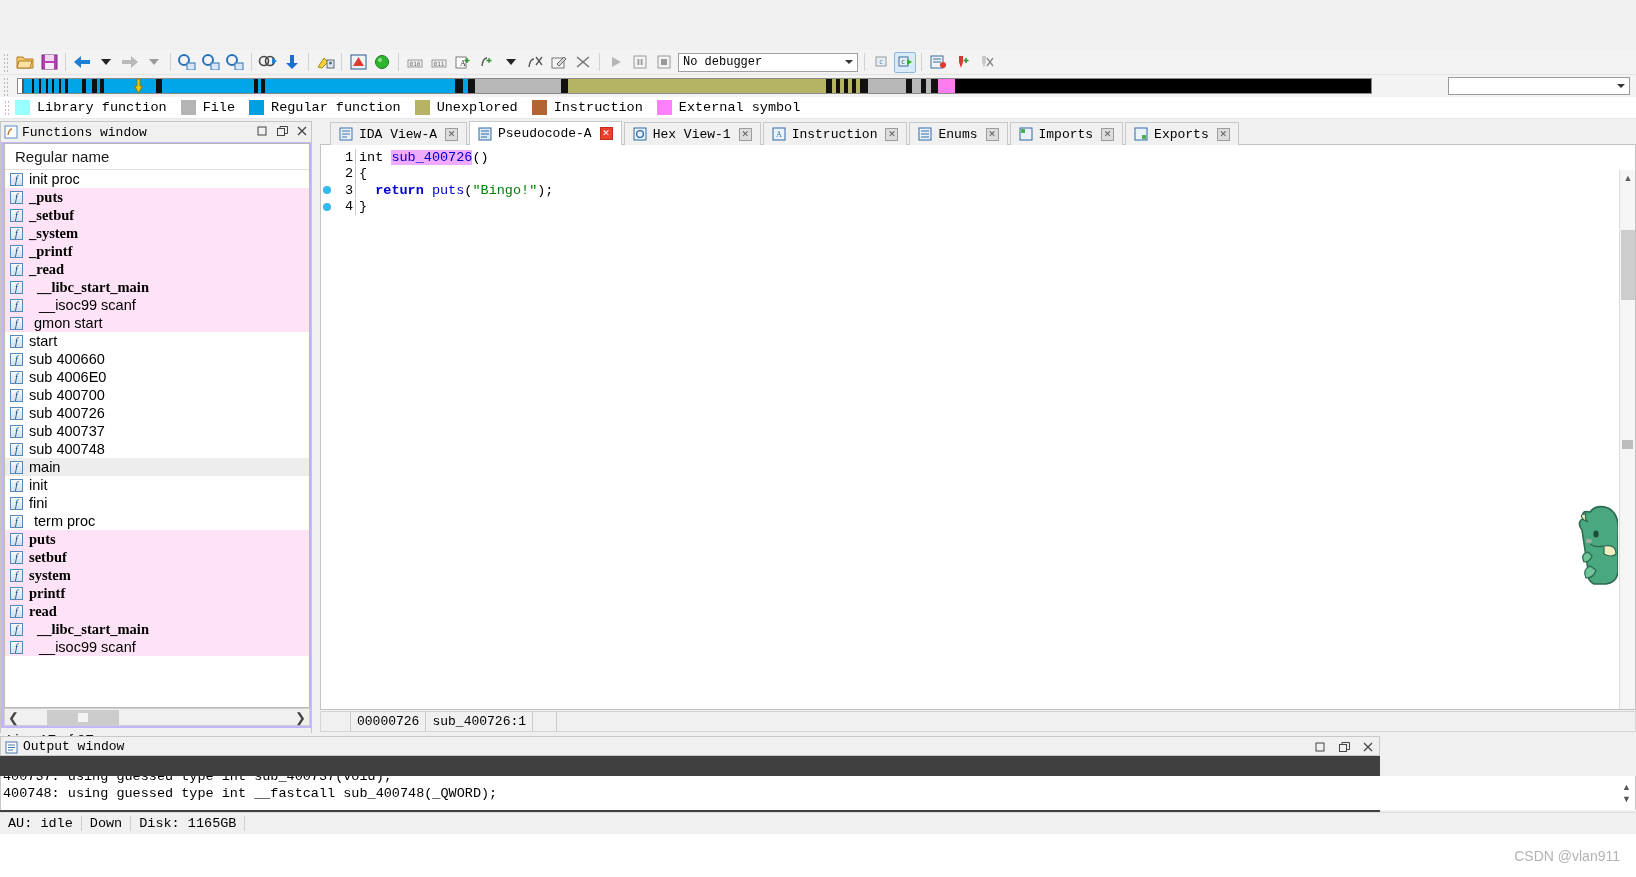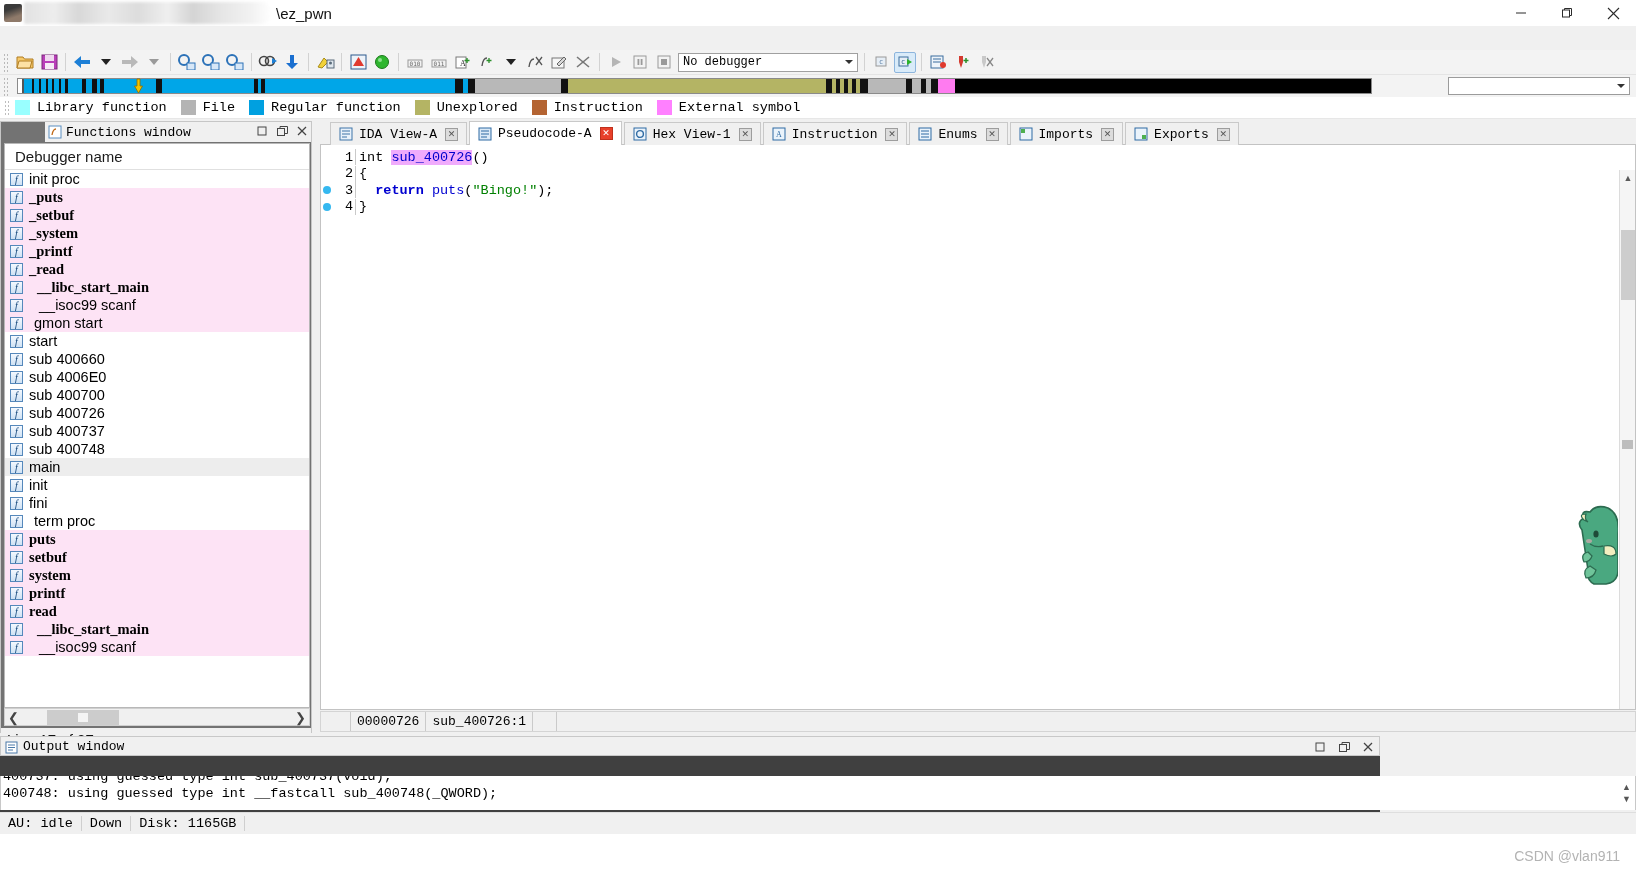--- a/index.html
+++ b/index.html
@@ -107,21 +107,21 @@
   .legend .grip { width: 7px; height: 16px; margin: 0 4px; flex: none;
     background-image: radial-gradient(circle, #bdbdbd 1px, transparent 1px);
     background-size: 3px 4px; }
   .lg-item { display: flex; align-items: center; margin-right: 14px; }
   .lg-sw { width: 15px; height: 15px; margin-right: 7px; flex: none; }
   .lg-tx { font-family: "Liberation Mono", monospace; font-size: 13.5px; color: #000; white-space: nowrap; }
 
   
   .fnwin {
     position: absolute; left: 0; top: 121px; width: 312px; height: 612px;
-    background: #737373; border: 1px solid #c6c6c6; padding-left: 44px;
+    background: #c4b5fd; border: 1px solid #c6c6c6;
   }
   .fnwin-title {
     height: 20px; display: flex; align-items: center; background: #f0f0f0;
     padding-left: 3px; position: relative;
   }
   .fnwin-title .tico { width: 14px; height: 14px; margin-right: 4px; flex: none; }
   .fnwin-title .tlabel {
     font-family: "Liberation Mono", monospace; font-size: 13px; color: #000;
   }
   .fnwin-title .tbuttons {
@@ -306,44 +306,20 @@
     font-size: 14px; color: #b3b3b3; white-space: nowrap;
   }
   
   .mascot { position: absolute; right: 18px; top: 500px; width: 44px; height: 100px; }
 </style>
 </head>
 <body>
 
 <div id="app">
 
-  <div class="titlebar">
-    <div class="title-icon"></div>
-    <div class="title-blur"></div>
-    <div class="title-text">\ez_pwn</div>
-    <div class="win-btns">
-      <div class="win-btn">
-        <svg width="12" height="12" viewBox="0 0 12 12">
-            <line x1="1" y1="6" x2="11" y2="6" stroke="#2b2b2b" stroke-width="1"></line>
-          </svg>
-      </div>
-      <div class="win-btn">
-        <svg width="12" height="12" viewBox="0 0 12 12">
-          <rect x="1.5" y="3" width="7" height="7" fill="none" stroke="#2b2b2b" stroke-width="1"></rect>
-          <path d="M3.5 3 V1.5 H10.5 V8.5 H9" fill="none" stroke="#2b2b2b" stroke-width="1"></path>
-        </svg>
-      </div>
-      <div class="win-btn">
-        <svg width="13" height="13" viewBox="0 0 13 13">
-          <line x1="1" y1="1" x2="12" y2="12" stroke="#2b2b2b" stroke-width="1.1"></line>
-          <line x1="12" y1="1" x2="1" y2="12" stroke="#2b2b2b" stroke-width="1.1"></line>
-        </svg>
-      </div>
-    </div>
-  </div>
 
 
   <div class="toolbar">
     <div class="tgrip"></div>
 
     <div class="tbtn">
       <svg width="18" height="16" viewBox="0 0 18 16">
         <path d="M1 3h6l1.5 2H17v9H1z" fill="#f6c96a" stroke="#b07d22" stroke-width="1"></path>
         <path d="M3 7h13l-2 7H1z" fill="#fde1a4" stroke="#b07d22" stroke-width="1"></path>
       </svg>
@@ -669,21 +645,21 @@
           <svg width="10" height="10" viewBox="0 0 10 10">
             <line x1="1" y1="1" x2="9" y2="9" stroke="#444" stroke-width="1.2"></line>
             <line x1="9" y1="1" x2="1" y2="9" stroke="#444" stroke-width="1.2"></line>
           </svg>
         </span>
       </span>
     </div>
 
     <div class="fnwin-body">
       <div class="fn-header">
-        <span>Debugger name</span>
+        <span>Regular name</span>
       </div>
       <div class="fn-list">
         <div class="fn-row">
             <span class="fico">f</span>
             <span class="fname">init proc</span>
           </div>
         <div class="fn-row pink">
             <span class="fico">f</span>
             <span class="fname bold">_puts</span>
           </div>

